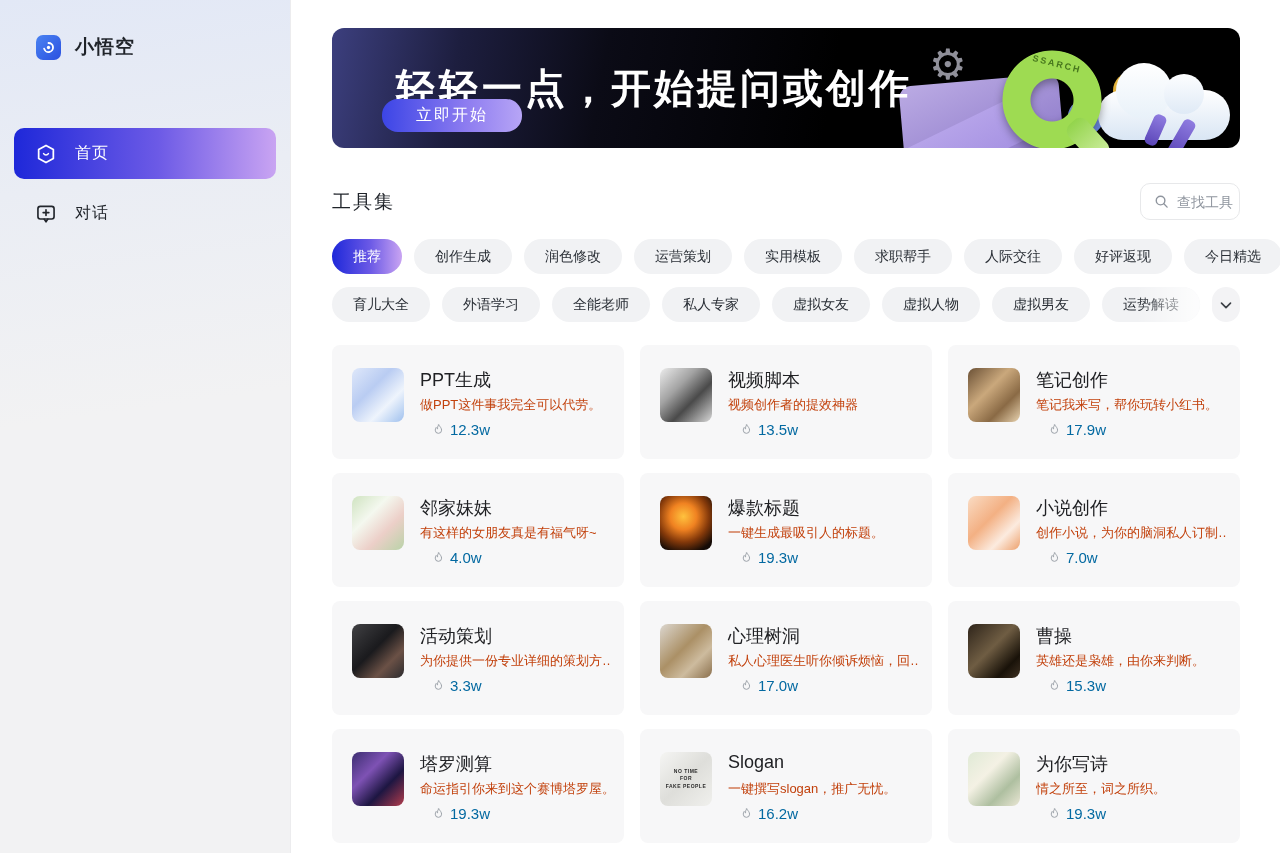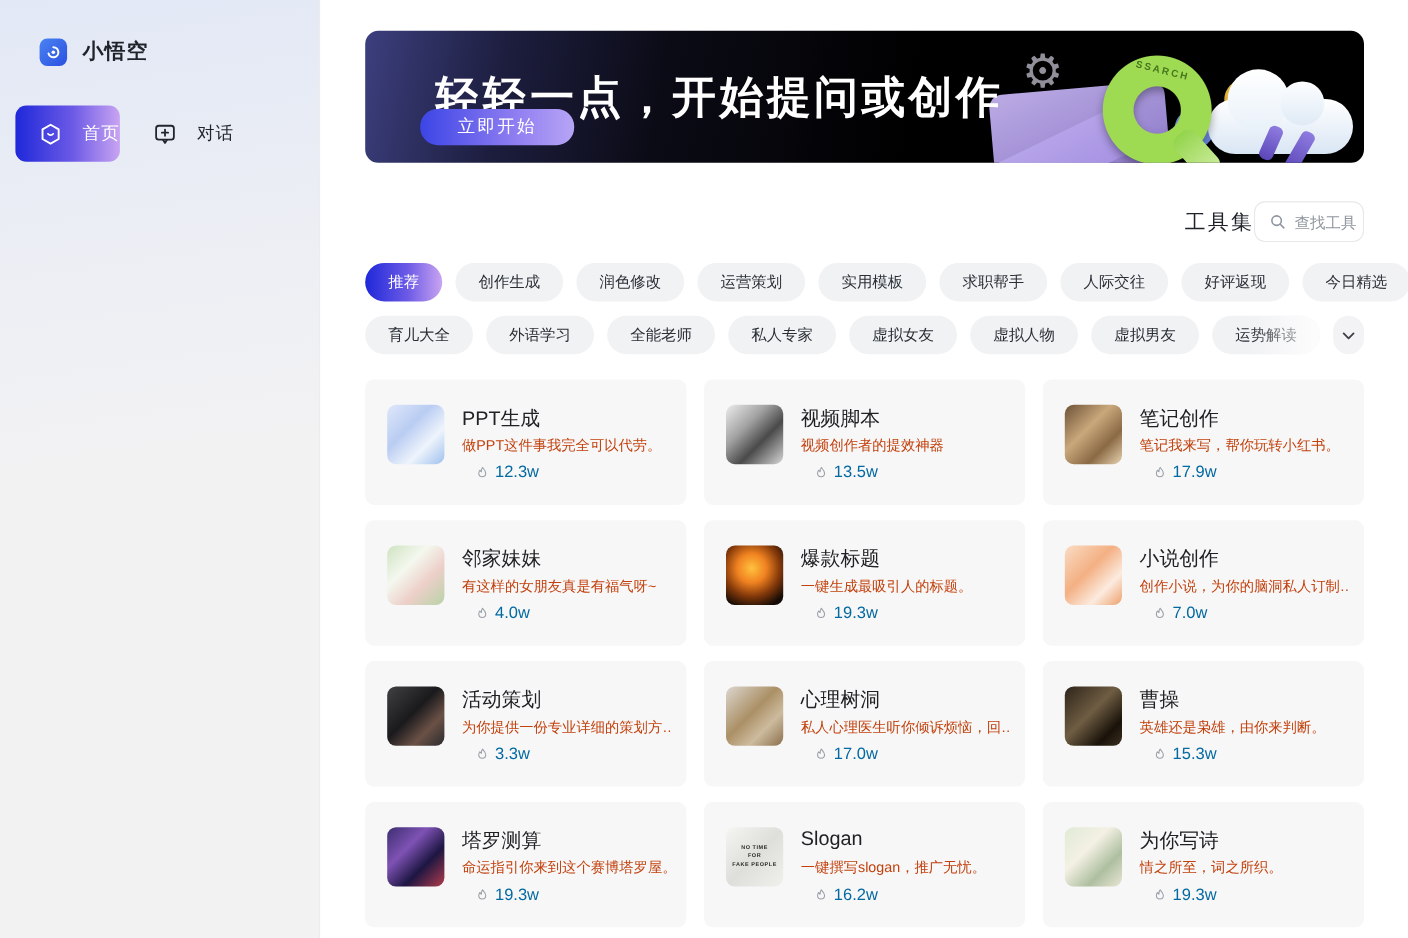--- a/index.html
+++ b/index.html
@@ -8,21 +8,21 @@
   .stage { position:relative; width:1134px; height:853px; }
 
   
   .sidebar { position:absolute; left:0; top:0; width:291px; height:853px;
     background:linear-gradient(172deg,#e2e8f6 0%,#eaedf4 22%,#f2f2f3 48%,#f2f2f3 100%);
     border-right:1px solid #ececee; }
   .logo-row { display:flex; align-items:center; gap:14px; padding:34px 0 0 36px; }
   .logo-badge { width:25px; height:25px; border-radius:7px; flex:0 0 auto;
     background:linear-gradient(135deg,#4a83f2,#2a50e0); display:flex; align-items:center; justify-content:center; }
   .logo-title { font-size:19px; font-weight:700; letter-spacing:1px; }
-  .nav { margin-top:36px; padding:0 14px; display:flex; flex-direction:row; gap:9px; }
+  .nav { margin-top:68px; padding:0 14px; display:flex; flex-direction:column; gap:9px; }
   .nav-item { height:51px; border-radius:10px; display:flex; align-items:center; gap:18px;
     padding-left:21px; font-size:16px; cursor:pointer; }
   .nav-item .label { letter-spacing:1px; }
   .nav-item.active { color:#fff; background:var(--accent-grad); }
   .nav-item:not(.active) { color:#22262c; }
 
   
   .main { position:absolute; left:292px; top:0; right:0; bottom:0; background:#fff; }
   .content { position:relative; margin-left:40px; width:908px; }
   .scroll-pill { position:absolute; left:263px; top:6px; width:32px; height:12px; border-radius:6px; background:#f5f6f8; }
@@ -66,21 +66,21 @@
   .art-q { position:absolute; right:138px; top:22px; width:100px; height:100px; z-index:5; }
   .art-q .ring { position:absolute; inset:0; border-radius:50%;
     background:radial-gradient(circle,transparent 0 21px,#9edb52 22px 49px,transparent 50px);
     filter:drop-shadow(0 4px 4px rgba(0,0,0,.35)); }
   .art-q .handle { position:absolute; right:2px; bottom:-14px; width:24px; height:48px; border-radius:9px;
     background:linear-gradient(180deg,#93d44c,#cfeea0); transform:rotate(-42deg); }
   .art-q .ring-text { position:absolute; left:30px; top:9px; font-size:9px; font-weight:700;
     letter-spacing:2px; color:#46761d; transform:rotate(14deg); }
 
   
-  .tools-header { margin-top:35px; display:flex; align-items:center; justify-content:flex-end; height:37px; }
+  .tools-header { margin-top:35px; display:flex; align-items:center; justify-content:space-between; height:37px; }
   .section-title { font-size:19px; font-weight:500; letter-spacing:2px; }
   .search-box { width:100px; min-width:100px; height:37px; border:1px solid #e7e8ea; border-radius:10px;
     background:#fff; display:flex; align-items:center; gap:8px; padding:12px 13px; }
   .search-box input { border:none; outline:none; width:62px; font-size:14px; color:#3c4046;
     background:transparent; font-family:inherit; }
   .search-box input::placeholder { color:#8f959e; }
 
   
   .chips-row { display:flex; gap:12px; margin-top:19px; align-items:center; }
   .chips-row + .chips-row { margin-top:13px; }

